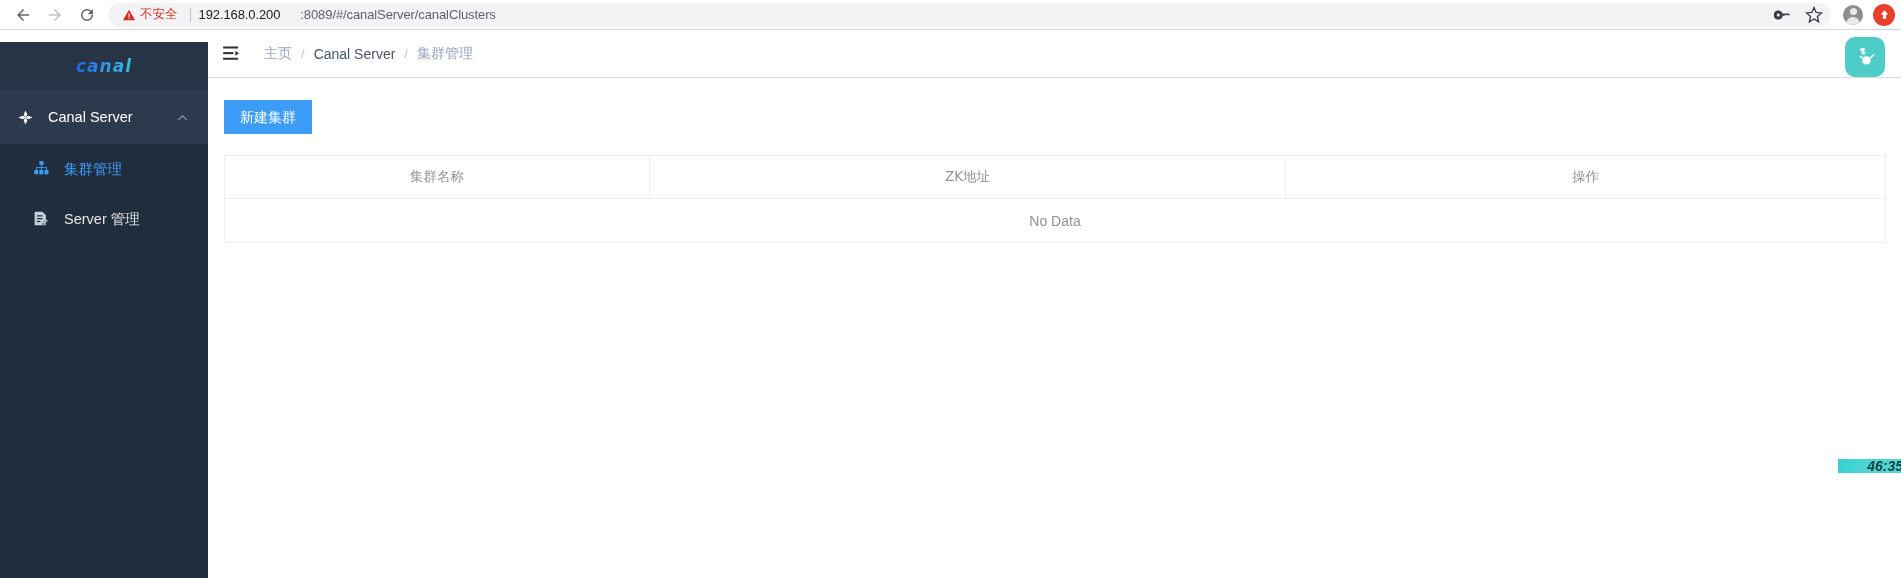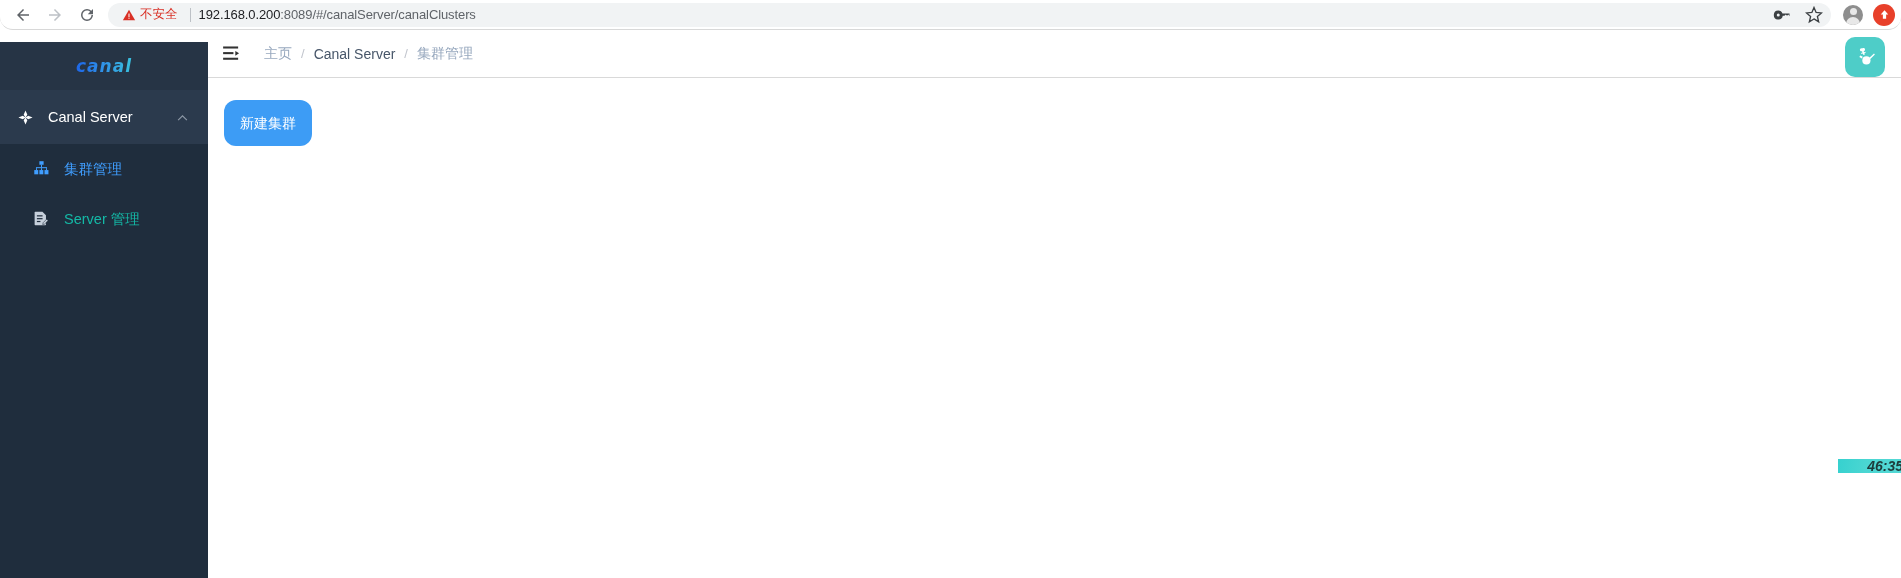--- a/index.html
+++ b/index.html
@@ -13,21 +13,20 @@
 
   
   .browser-bar {
     position: absolute;
     top: 0; left: 0;
     width: 1901px; height: 30px;
     background: #ffffff;
     display: flex;
     align-items: center;
     border-bottom: 1px solid #d8d8d8;
-    border-radius: 13px;
   }
   .nav-btns { display: flex; align-items: center; padding-left: 8px; gap: 2px; }
   .nav-btn {
     width: 30px; height: 28px;
     display: flex; align-items: center; justify-content: center;
     border-radius: 50%;
   }
   .nav-btn svg { display: block; }
 
   .omnibox {
@@ -57,21 +56,21 @@
     background: #bdc1c6;
     margin: 0 8px;
   }
   .url-text {
     font-size: 13px;
     color: #202124;
     font-family: "Liberation Sans", sans-serif;
     white-space: nowrap;
     letter-spacing: -0.1px;
   }
-  .url-text .url-dim { color: #5f6368; }
+  .url-text .url-dim { color: #5f6368; padding-left: 20px; }
 
   .omni-right {
     position: absolute;
     right: 8px; top: 0; bottom: 0;
     display: flex; align-items: center; gap: 14px;
   }
   .browser-right {
     display: flex; align-items: center; gap: 10px;
     padding-right: 6px;
   }
@@ -157,21 +156,21 @@
     color: #9aa4b0;
     font-size: 11px;
     line-height: 1;
   }
   .menu-item {
     height: 50px;
     display: flex;
     align-items: center;
     padding-left: 30px;
     font-size: 14.5px;
-    color: #14b8a6;
+    color: #e5e5e5;
     cursor: pointer;
   }
   .menu-item .micon {
     width: 22px;
     display: flex; align-items: center; justify-content: center;
     margin-right: 12px;
   }
   .menu-item.active { color: #409eff; }
 
   
@@ -210,23 +209,23 @@
     cursor: pointer;
   }
 
   .page-body { padding: 22px 16px 0 16px; position: relative; }
 
   .btn-primary {
     display: inline-block;
     background: #3d9cf5;
     color: #ffffff;
     font-size: 14px;
-    padding: 16px 16px;
+    padding: 10px 16px;
     border: none;
-    border-radius: 12px;
+    border-radius: 0;
     cursor: pointer;
     line-height: 1;
     font-family: "DejaVu Sans", sans-serif;
   }
 
   table.data-table {
     margin-top: 21px;
     width: 1661px;
     border-collapse: collapse;
     background: #ffffff;
@@ -413,20 +412,34 @@
           <circle cx="13.4" cy="15.4" r="4.1" fill="#ffffff"></circle>
           <path d="M16.4 12.8L21 8.6l.9 1-4.5 4.3z" fill="#ffffff"></path>
           <path d="M7.2 10.4l2.6 1.3-1 1.8-2.4-1.6z" fill="#ffffff"></path>
         </svg>
       </div>
     </div>
 
     <div class="page-body">
       <button class="btn-primary">新建集群</button>
 
+      <table class="data-table">
+        <thead>
+          <tr>
+            <th style="width:425px">集群名称</th>
+            <th style="width:636px">ZK地址</th>
+            <th style="width:600px">操作</th>
+          </tr>
+        </thead>
+        <tbody>
+          <tr>
+            <td class="empty-cell" colspan="3">No Data</td>
+          </tr>
+        </tbody>
+      </table>
 
       <div class="rec-timer">
         <span>46:35</span>
       </div>
     </div>
 
   </div>
 </div>
 
 </body></html>

